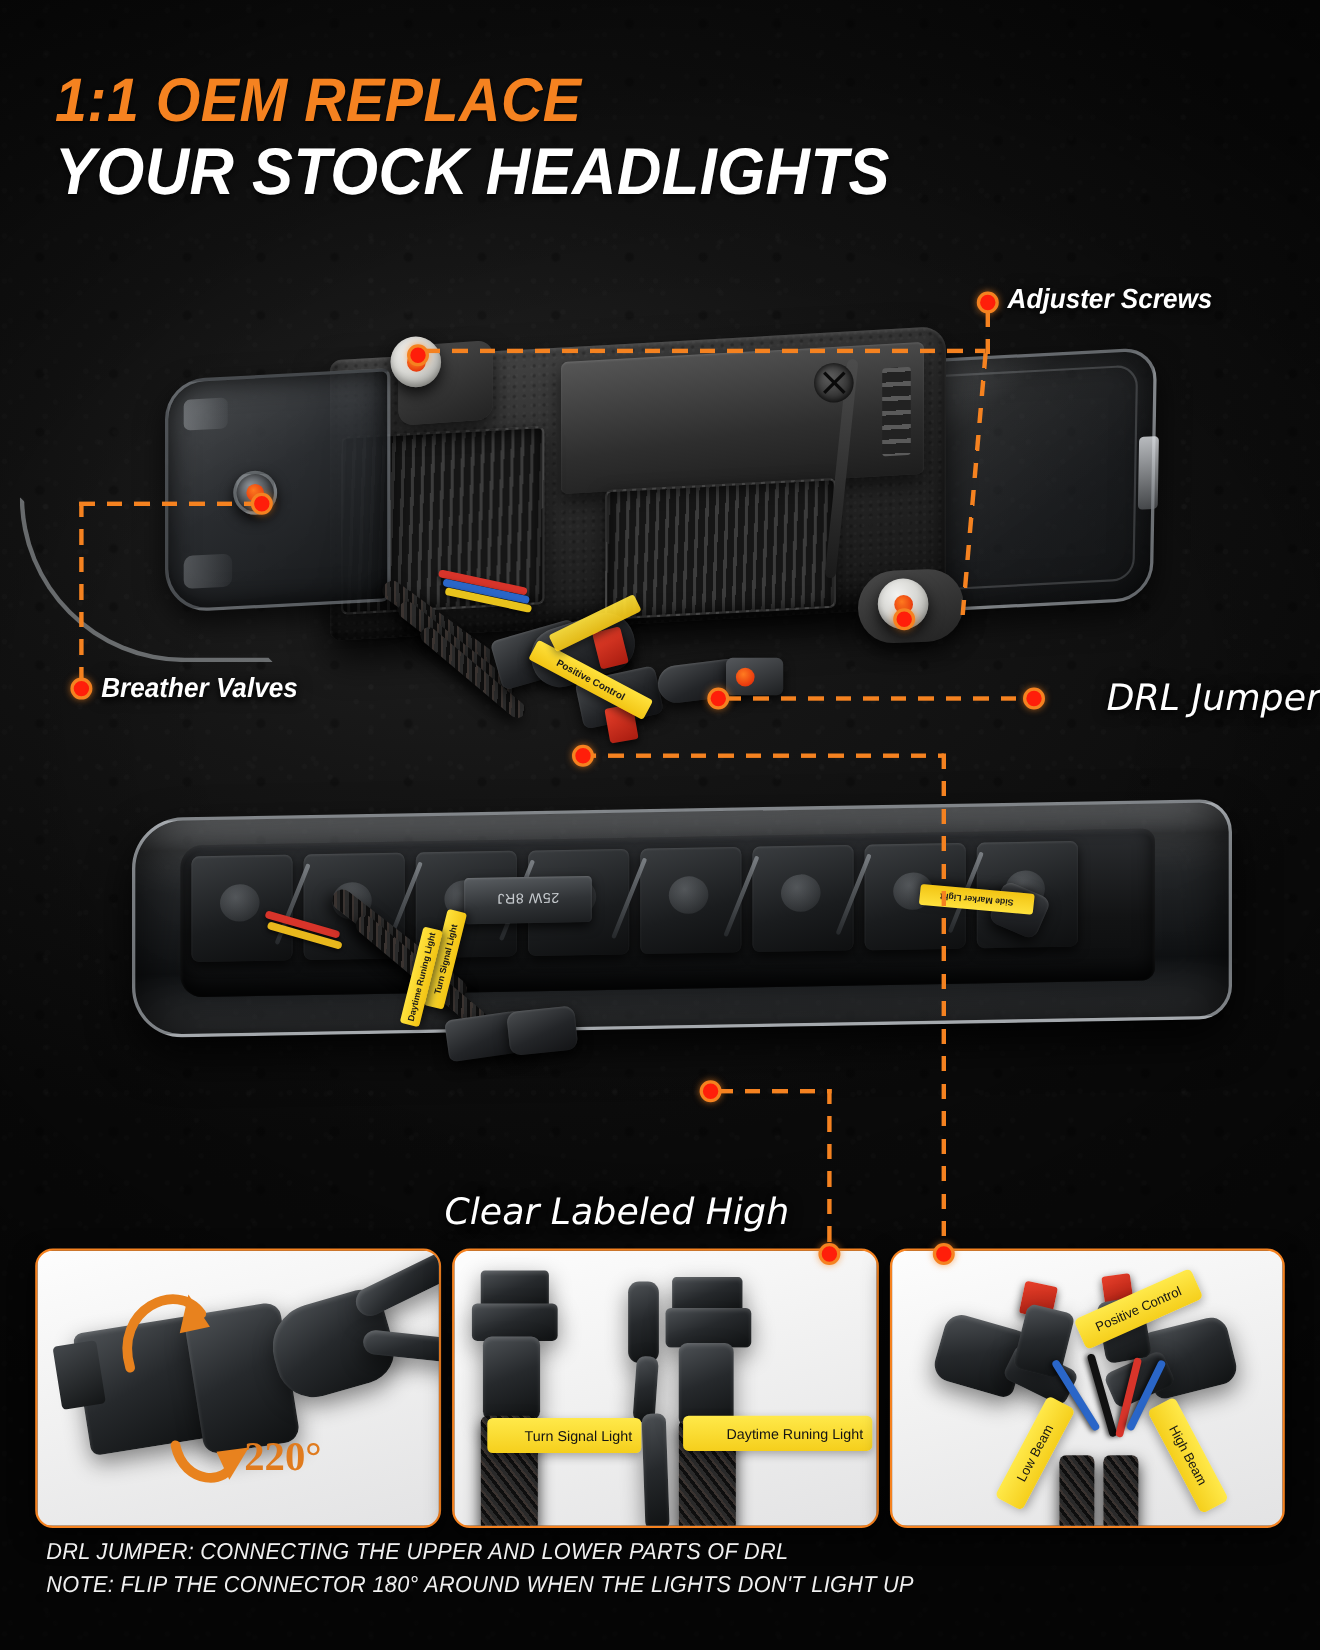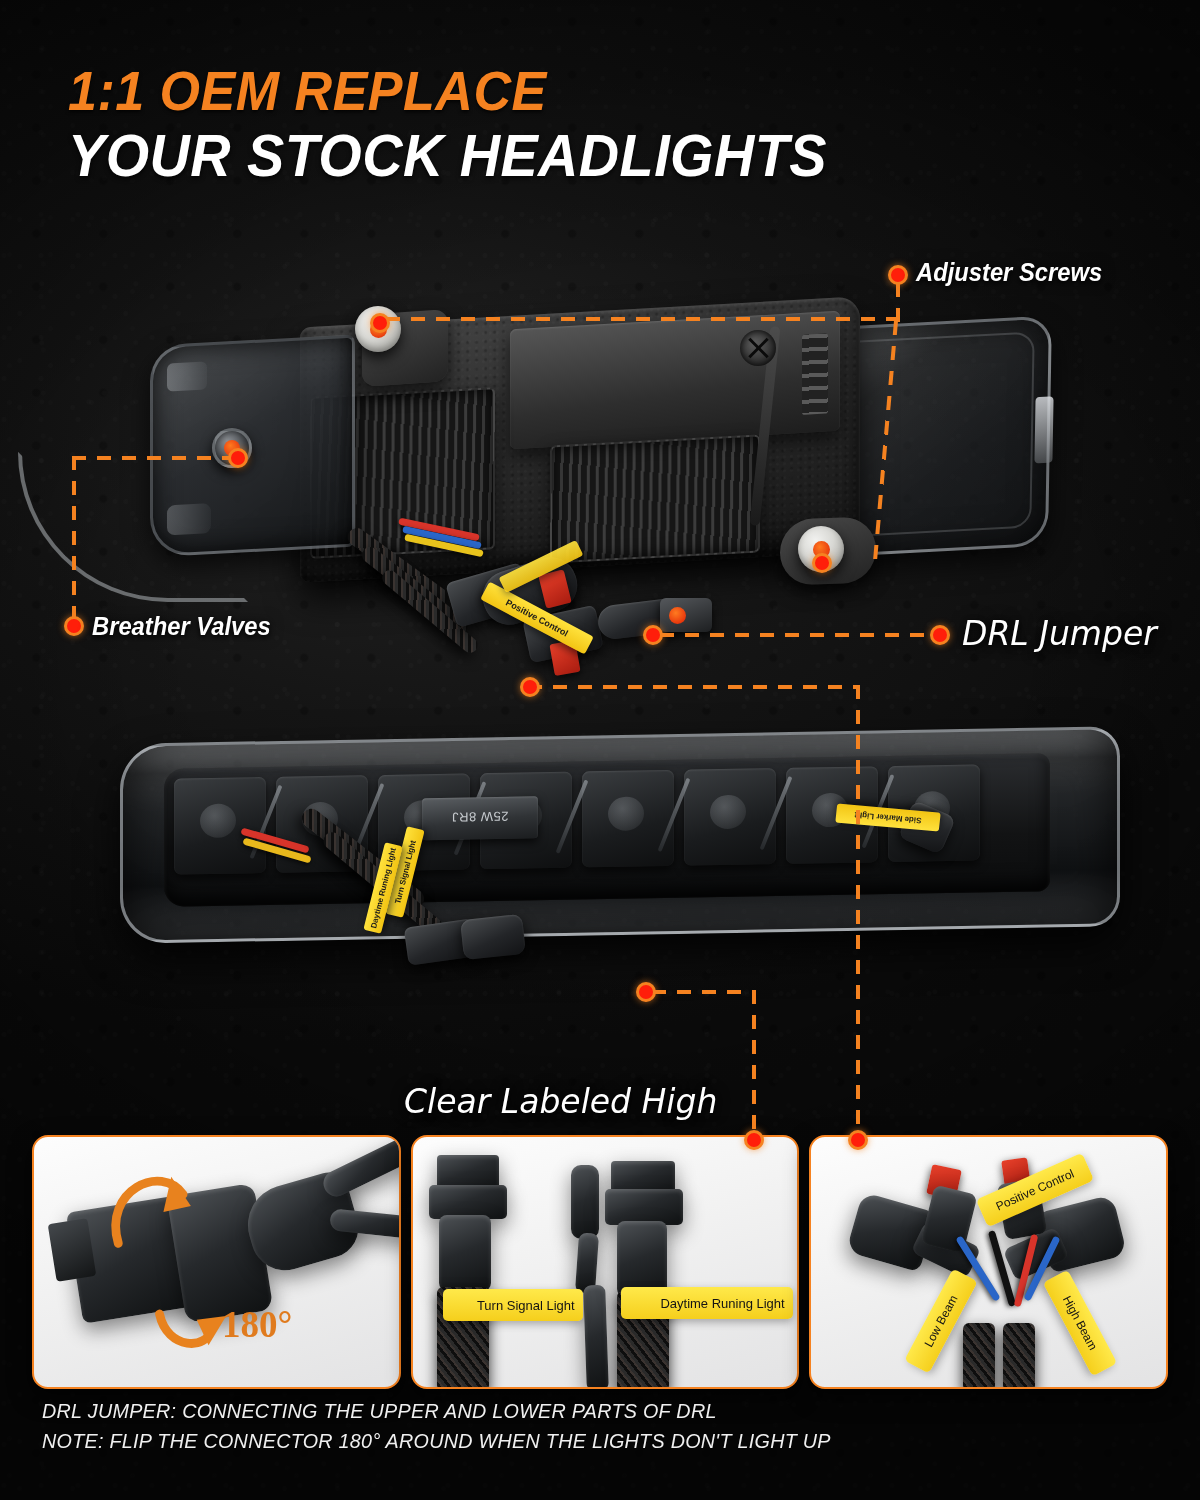--- a/index.html
+++ b/index.html
@@ -18,21 +18,21 @@
       radial-gradient(circle at 37% 67%, rgba(255,255,255,.03) 0 2px, transparent 3px),
       radial-gradient(circle at 71% 14%, rgba(255,255,255,.028) 0 2px, transparent 3px),
       radial-gradient(circle at 89% 81%, rgba(255,255,255,.03) 0 2px, transparent 3px),
       radial-gradient(circle at 54% 41%, rgba(0,0,0,.4) 0 3px, transparent 5px),
       radial-gradient(circle at 23% 88%, rgba(255,255,255,.022) 0 2px, transparent 3px);
     background-size:37px 41px,53px 47px,61px 43px,47px 59px,67px 53px,41px 37px;}
   .vign{position:absolute;inset:0;pointer-events:none;
     background:radial-gradient(ellipse 1000px 780px at 50% 42%, transparent 40%, rgba(0,0,0,.55) 100%);}
 
   
-  .headline{position:absolute;left:68px;top:62px;z-index:20;}
+  .headline{position:absolute;left:50px;top:62px;z-index:20;}
   .hl1{font-family:"Liberation Sans Narrow","Liberation Sans",sans-serif;
        font-weight:bold;font-style:italic;font-size:56px;letter-spacing:.5px;
        color:#F58220;line-height:1.02;transform:scaleX(.93);transform-origin:left center;
        text-shadow:0 2px 4px rgba(0,0,0,.8);white-space:nowrap;}
   .hl2{font-family:"Liberation Sans Narrow","Liberation Sans",sans-serif;
        font-weight:bold;font-style:italic;font-size:60px;letter-spacing:.5px;
        color:#ffffff;line-height:1.02;margin-top:6px;transform:scaleX(.93);
        transform-origin:left center;text-shadow:0 2px 5px rgba(0,0,0,.85);white-space:nowrap;}
 
   
@@ -300,21 +300,21 @@
 
 <div class="dot" style="left:228px;top:448px;"></div>
 <div class="dashH" style="left:72px;top:456px;width:162px;"></div>
 <div class="dashV" style="left:72px;top:456px;height:166px;"></div>
 <div class="dot" style="left:64px;top:616px;"></div>
 <div class="lbl cond" style="left:92px;top:612px;">Breather Valves</div>
 
 <div class="dot" style="left:643px;top:625px;"></div>
 <div class="dashH" style="left:660px;top:633px;width:272px;"></div>
 <div class="dot" style="left:930px;top:625px;"></div>
-<div class="lbl soft" style="left:962px;top:614px;">DRL Jumper</div>
+<div class="lbl soft" style="left:1006px;top:614px;">DRL Jumper</div>
 
 <div class="dashH" style="left:528px;top:685px;width:330px;"></div>
 <div class="dot" style="left:520px;top:677px;"></div>
 <div class="dashV" style="left:856px;top:685px;height:455px;"></div>
 <div class="dot" style="left:848px;top:1130px;"></div>
 
 <div class="dot" style="left:636px;top:982px;"></div>
 <div class="dashH" style="left:652px;top:990px;width:104px;"></div>
 <div class="dashV" style="left:752px;top:990px;height:150px;"></div>
 <div class="dot" style="left:744px;top:1130px;"></div>
@@ -329,21 +329,21 @@
     <div class="bigconn" style="left:286px;top:18px;width:96px;height:26px;border-radius:14px;transform:rotate(-26deg);"></div>
     <div class="bigconn" style="left:296px;top:76px;width:92px;height:22px;border-radius:12px;transform:rotate(6deg);"></div>
     <div style="position:absolute;left:18px;top:84px;width:40px;height:58px;border-radius:4px;
         background:linear-gradient(160deg,#44484c,#131516);transform:rotate(-9deg);"></div>
     <svg class="arrowsvg" viewBox="0 0 372 254">
       <path d="M86 108 C 70 54, 130 26, 152 58" fill="none" stroke="#E8821E" stroke-width="9" stroke-linecap="round"></path>
       <path d="M140 40 L160 70 L132 76 Z" fill="#E8821E"></path>
       <path d="M128 180 C 136 218, 178 216, 180 196" fill="none" stroke="#E8821E" stroke-width="9" stroke-linecap="round"></path>
       <path d="M196 182 L178 212 L166 186 Z" fill="#E8821E"></path>
     </svg>
-    <div class="deg" style="left:188px;top:166px;">180°</div>
+    <div class="deg" style="left:188px;top:166px;">220°</div>
   </div>
 
   <div class="panel p2">
     <div class="bigconn" style="left:24px;top:18px;width:62px;height:36px;border-radius:4px;"></div>
     <div class="bigconn" style="left:16px;top:48px;width:78px;height:34px;border-radius:5px;"></div>
     <div class="bigconn" style="left:26px;top:78px;width:52px;height:76px;border-radius:8px;"></div>
     <div class="sleeve" style="left:24px;top:150px;width:52px;height:104px;border-radius:6px;"></div>
 
     <div class="bigconn" style="left:158px;top:28px;width:28px;height:74px;border-radius:10px;"></div>
     <div class="bigconn" style="left:164px;top:96px;width:20px;height:60px;border-radius:8px;transform:rotate(4deg);"></div>

